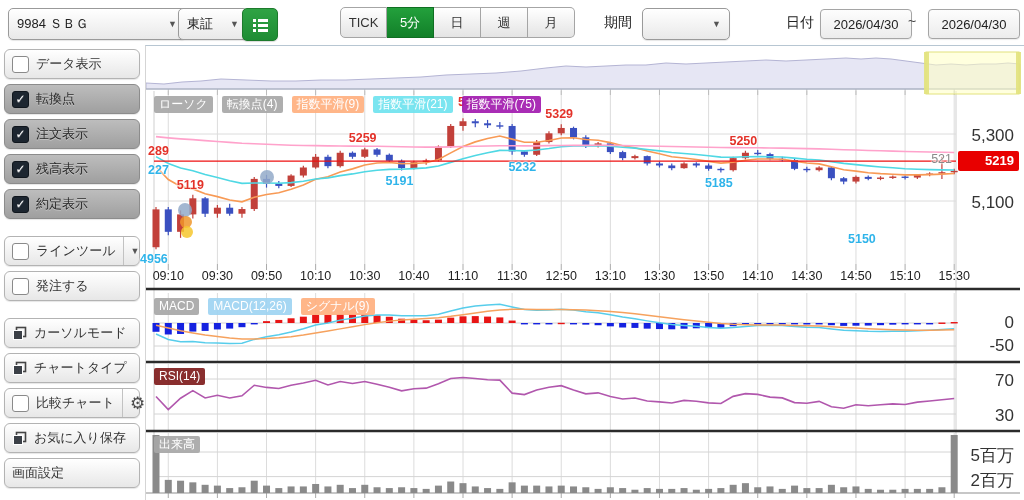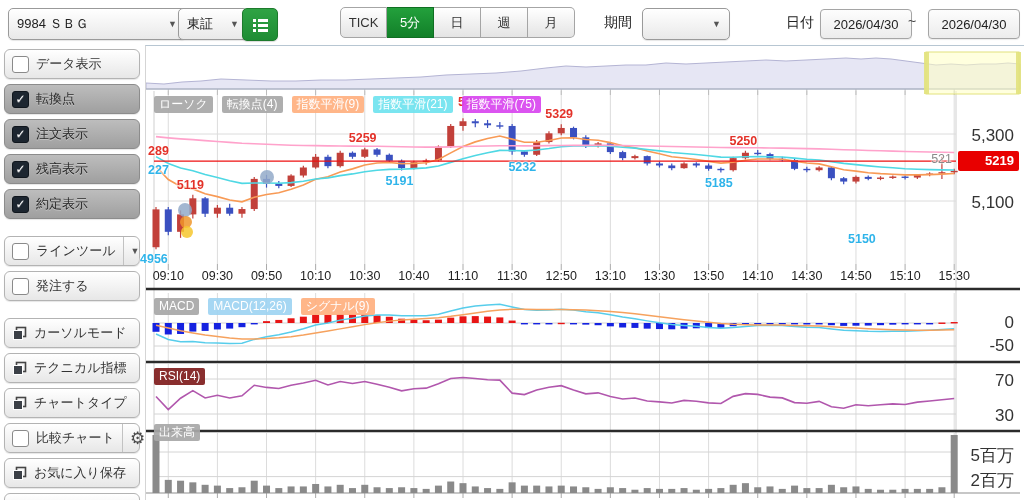--- a/index.html
+++ b/index.html
@@ -134,29 +134,20 @@
     </div>
     <div class="sgap"></div>
     <div class="sbtn">
       <span style="display: flex;">
         <svg width="15" height="15">
           <rect x="4.5" y="1.5" width="9" height="9" fill="none" stroke="#454545" stroke-width="1.6"></rect>
           <rect x="1.5" y="4.5" width="9" height="9" fill="#3b4047" stroke="#fff" stroke-width="1"></rect>
         </svg>
       </span>
       <span>カーソルモード</span>
-    </div>
-    <div class="sbtn">
-      <span style="display: flex;">
-        <svg width="15" height="15">
-          <rect x="4.5" y="1.5" width="9" height="9" fill="none" stroke="#454545" stroke-width="1.6"></rect>
-          <rect x="1.5" y="4.5" width="9" height="9" fill="#3b4047" stroke="#fff" stroke-width="1"></rect>
-        </svg>
-      </span>
-      <span>テクニカル指標</span>
     </div>
     <div class="sbtn">
       <span style="display: flex;">
         <svg width="15" height="15">
           <rect x="4.5" y="1.5" width="9" height="9" fill="none" stroke="#454545" stroke-width="1.6"></rect>
           <rect x="1.5" y="4.5" width="9" height="9" fill="#3b4047" stroke="#fff" stroke-width="1"></rect>
         </svg>
       </span>
       <span>チャートタイプ</span>
     </div>
@@ -612,31 +603,31 @@
       <div class="xlabel" style="left: 638.84px; top: 223px;">14:30</div>
       <div class="xlabel" style="left: 687.96px; top: 223px;">14:50</div>
       <div class="xlabel" style="left: 737.08px; top: 223px;">15:10</div>
       <div class="xlabel" style="left: 786.2px; top: 223px;">15:30</div>
       <div class="plabel red" style="left: 312px; top: 49px;">53</div>
       <div class="badge-row" style="left: 8px; top: 50px;">
         <span class="badge" style="background: rgb(168, 168, 168);">ローソク</span>
         <span class="badge" style="background: rgb(168, 168, 168);">転換点(4)</span>
         <span class="badge" style="background: rgb(255, 176, 128);">指数平滑(9)</span>
         <span class="badge" style="background: rgb(111, 227, 239);">指数平滑(21)</span>
-        <span class="badge" style="background: #d946ef;">指数平滑(75)</span>
+        <span class="badge" style="background: #a21caf;">指数平滑(75)</span>
       </div>
       <div class="badge-row" style="left: 8px; top: 252px;">
         <span class="badge" style="background: rgb(168, 168, 168);">MACD</span>
         <span class="badge" style="background: rgb(159, 212, 242);">MACD(12,26)</span>
         <span class="badge" style="background: rgb(255, 176, 128);">シグナル(9)</span>
       </div>
       <div class="badge-row" style="left: 8px; top: 322px;">
         <span class="badge" style="background: #7f1d1d;">RSI(14)</span>
       </div>
-      <div class="badge-row" style="left: 8px; top: 378px;">
+      <div class="badge-row" style="left: 8px; top: 390px;">
         <span class="badge" style="background: rgb(168, 168, 168);">出来高</span>
       </div>
       <div class="plabel red" style="left: 30.84px; top: 131.635px;">5119</div>
       <div class="plabel red" style="left: 202.76px; top: 84.735px;">5259</div>
       <div class="plabel red" style="left: 399.24px; top: 61.285px;">5329</div>
       <div class="plabel red" style="left: 583.44px; top: 87.75px;">5250</div>
       <div class="plabel cyan" style="left: -6px; top: 206.24px;">4956</div>
       <div class="plabel cyan" style="left: 239.6px; top: 127.515px;">5191</div>
       <div class="plabel cyan" style="left: 362.4px; top: 113.78px;">5232</div>
       <div class="plabel cyan" style="left: 558.88px; top: 129.525px;">5185</div>

